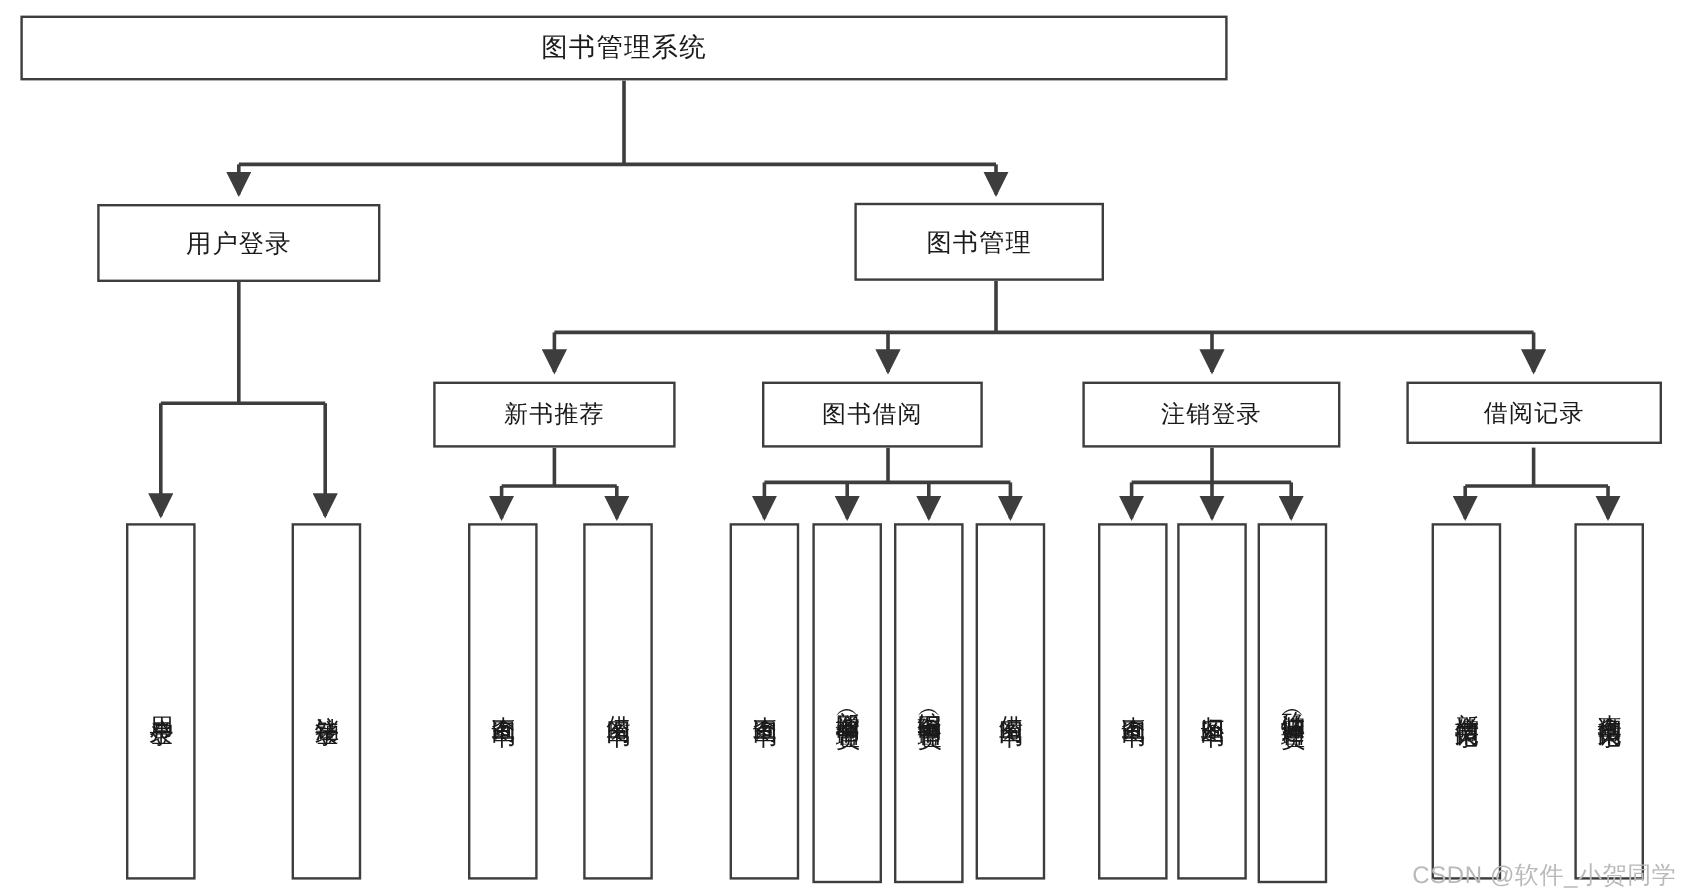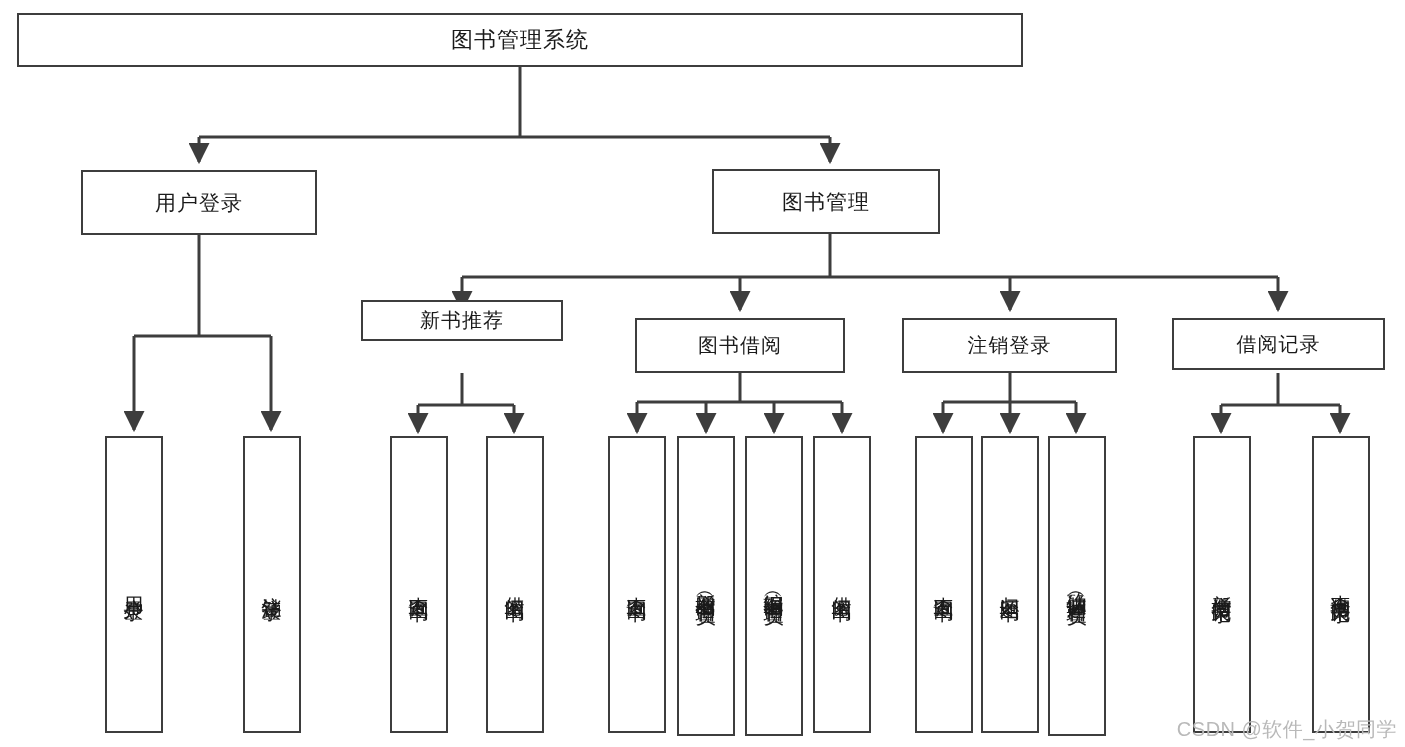--- a/index.html
+++ b/index.html
@@ -131,28 +131,28 @@
     </g>
   </svg>
 
   <div class="node level0" style="left:17px; top:13px; width:1006px; height:54px;">
     <span class="hlabel">图书管理系统</span>
   </div>
 
   <div class="node level1" style="left:81px; top:170px; width:236px; height:65px;">
     <span class="hlabel">用户登录</span>
   </div>
-  <div class="node level1" style="left:712px; top:169px; width:228px; height:65px;">
+  <div class="node level1" style="left:712px; top:169px; width:208px; height:65px;">
     <span class="hlabel">图书管理</span>
   </div>
 
-  <div class="node level2" style="left:361px; top:300px; width:202px; height:41px;">
+  <div class="node level2" style="left:361px; top:318px; width:202px; height:55px;">
     <span class="hlabel">新书推荐</span>
   </div>
-  <div class="node level2" style="left:635px; top:318px; width:210px; height:55px;">
+  <div class="node level2" style="left:635px; top:318px; width:184px; height:55px;">
     <span class="hlabel">图书借阅</span>
   </div>
   <div class="node level2" style="left:902px; top:318px; width:215px; height:55px;">
     <span class="hlabel">注销登录</span>
   </div>
   <div class="node level2" style="left:1172px; top:318px; width:213px; height:52px;">
     <span class="hlabel">借阅记录</span>
   </div>
 
   <div class="node leaf" style="left:105px; top:436px; width:58px; height:297px;">

